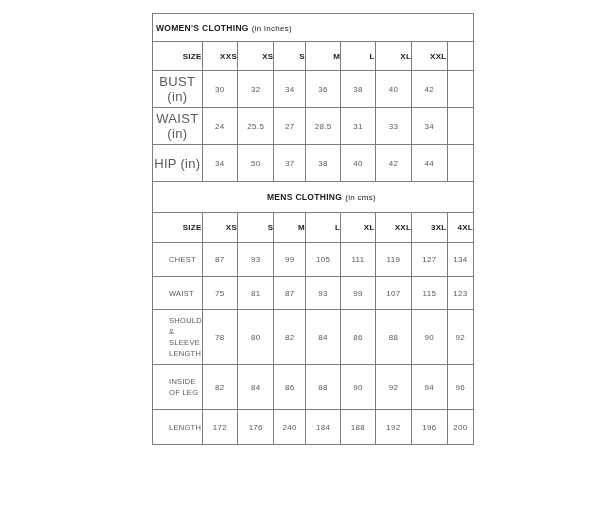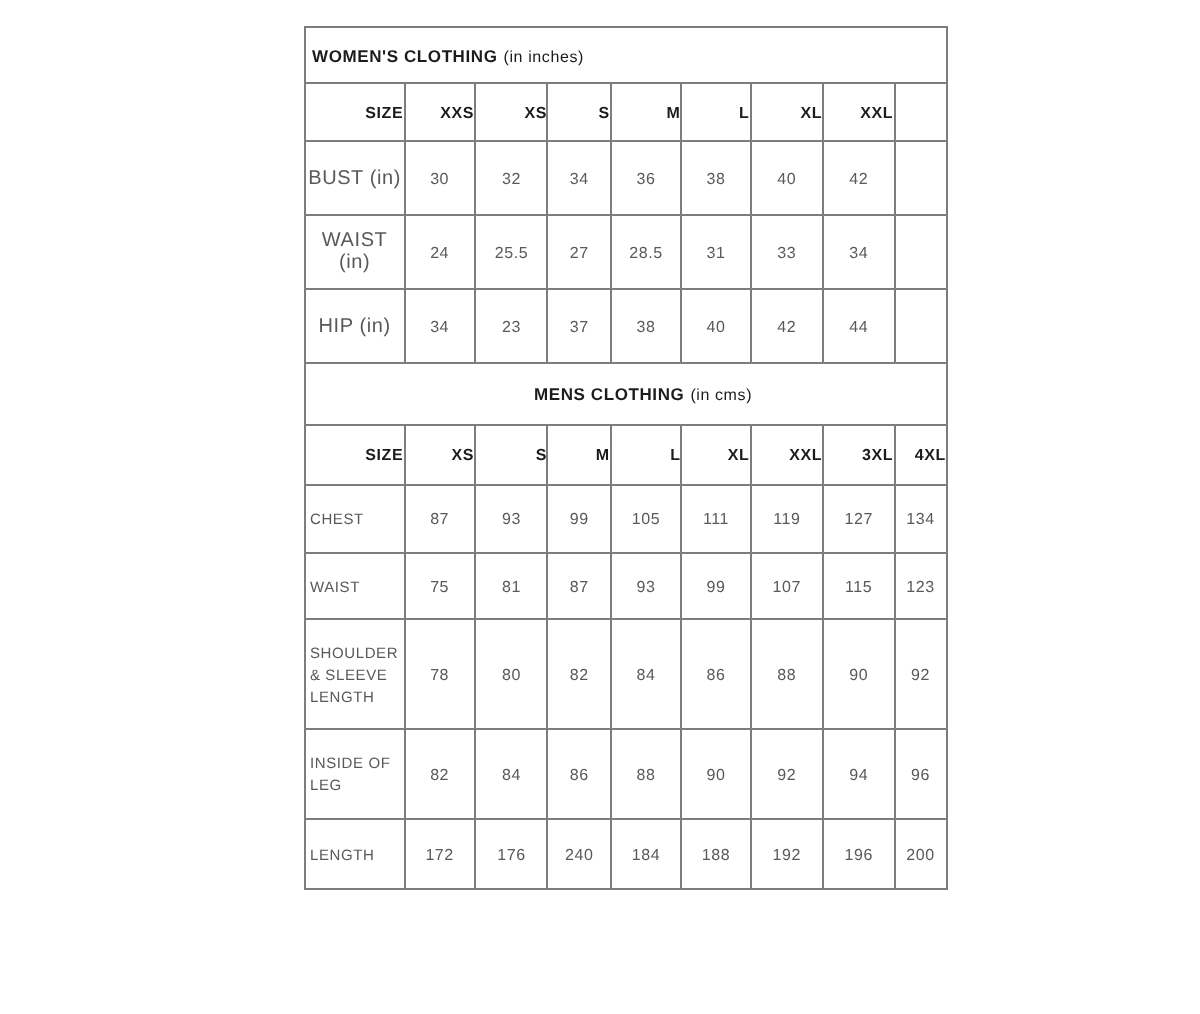--- a/index.html
+++ b/index.html
@@ -44,23 +44,23 @@
   }
   td.title.center { text-align: center; padding-left: 17px; }
   .sfx { font-weight: 400; margin-left: 3px; font-size: 8px; color: #1c1c1c; }
 
   td.h {
     font-weight: 700; color: #1c1c1c;
     text-align: right; padding-left: 6px; font-size: 8px;
   }
   td.h.first { padding-left: 2px; }
 
-  td.lw { font-size: 10px; }            
+  td.lw { font-size: 13px; }            
   td.lm {                                 
-    text-align: left; padding-left: 2px; padding-right: 1px;
+    text-align: left; padding-left: 16px; padding-right: 1px;
     font-size: 7.5px; line-height: 11px;
   }
 </style>
 </head>
 <body>
 
 <div class="page">
   <table class="chart">
     <colgroup>
       <col style="width:49px">
@@ -113,21 +113,21 @@
         <td>28.5</td>
         <td>31</td>
         <td>33</td>
         <td>34</td>
         <td></td>
       </tr>
 
       <tr class="r-wrow">
         <td class="lw">HIP (in)</td>
         <td>34</td>
-        <td>23</td>
+        <td>50</td>
         <td>37</td>
         <td>38</td>
         <td>40</td>
         <td>42</td>
         <td>44</td>
         <td></td>
       </tr>
 
       <tr class="r-mtitle">
         <td class="title center" colspan="9">

